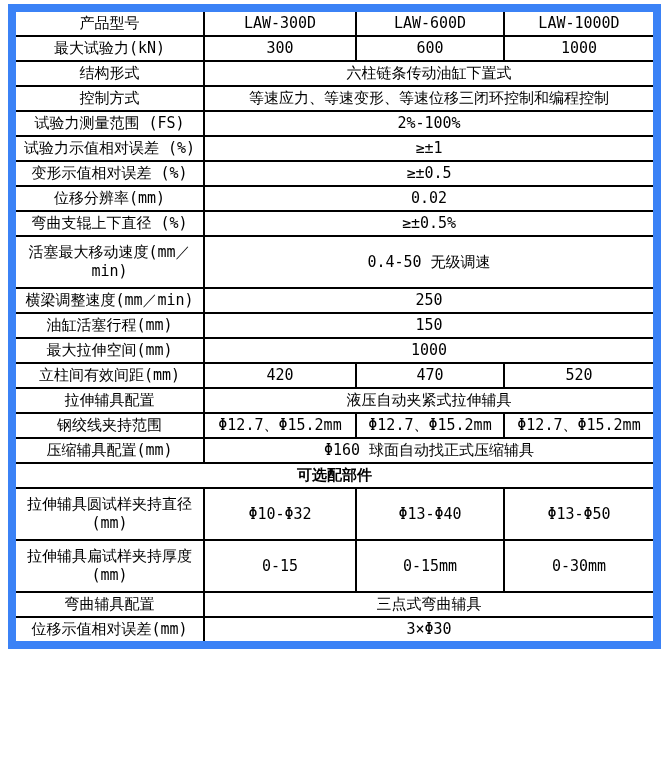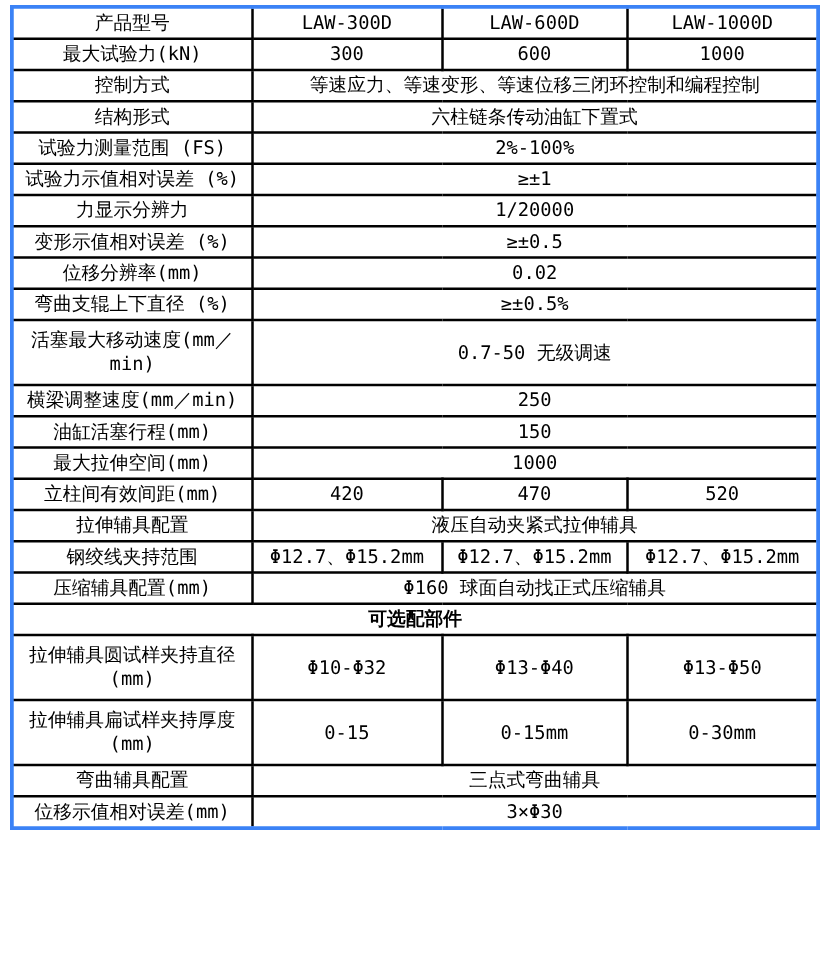--- a/index.html
+++ b/index.html
@@ -14,21 +14,21 @@
     font-family: "DejaVu Sans Mono", "Liberation Mono", "DejaVu Sans", monospace;
     color: #000000;
   }
   .table-wrap {
     padding: 4px 8px;
   }
   table.spec {
     border-collapse: collapse;
     table-layout: fixed;
     width: 647px;
-    border: 3px solid #3b82f6;
+    border: 8px solid #3b82f6;
   }
   table.spec td {
     border: 2px solid #000000;
     text-align: center;
     vertical-align: middle;
     padding: 0 4px;
     font-size: 15px;
     line-height: 1.25;
     overflow: hidden;
     word-break: break-word;
@@ -64,54 +64,50 @@
           <td>LAW-600D</td>
           <td>LAW-1000D</td>
         </tr>
         <tr class="row-single">
           <td><span>最大试验力(</span><span class="squiggle">kN)</span></td>
           <td>300</td>
           <td>600</td>
           <td>1000</td>
         </tr>
         <tr class="row-single">
+          <td>结构形式</td>
+          <td colspan="3">六柱链条传动油缸下置式</td>
+        </tr>
+        <tr class="row-single">
           <td>控制方式</td>
           <td colspan="3">等速应力、等速变形、等速位移三闭环控制和编程控制</td>
-        </tr>
-        <tr class="row-single">
-          <td>结构形式</td>
-          <td colspan="3">六柱链条传动油缸下置式</td>
         </tr>
         <tr class="row-single">
           <td>试验力测量范围 (FS)</td>
           <td colspan="3">2%-100%</td>
         </tr>
         <tr class="row-single">
           <td>试验力示值相对误差 (%)</td>
           <td colspan="3">≥±1</td>
-        </tr>
-        <tr class="row-single">
-          <td>力显示分辨力</td>
-          <td colspan="3">1/20000</td>
         </tr>
         <tr class="row-single">
           <td>变形示值相对误差 (%)</td>
           <td colspan="3">≥±0.5</td>
         </tr>
         <tr class="row-single">
           <td>位移分辨率(mm)</td>
           <td colspan="3">0.02</td>
         </tr>
         <tr class="row-single">
           <td>弯曲支辊上下直径 (%)</td>
           <td colspan="3">≥±0.5%</td>
         </tr>
         <tr class="row-tall">
           <td>活塞最大移动速度(mm／min)</td>
-          <td colspan="3">0.7-50 无级调速</td>
+          <td colspan="3">0.4-50 无级调速</td>
         </tr>
         <tr class="row-single">
           <td>横梁调整速度(mm／min)</td>
           <td colspan="3">250</td>
         </tr>
         <tr class="row-single">
           <td>油缸活塞行程(mm)</td>
           <td colspan="3">150</td>
         </tr>
         <tr class="row-single">

